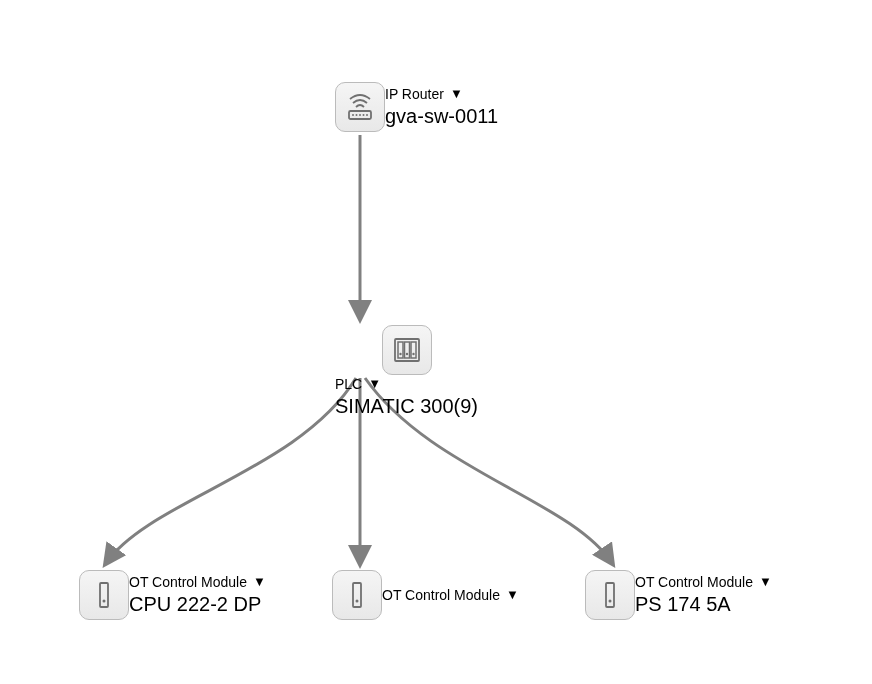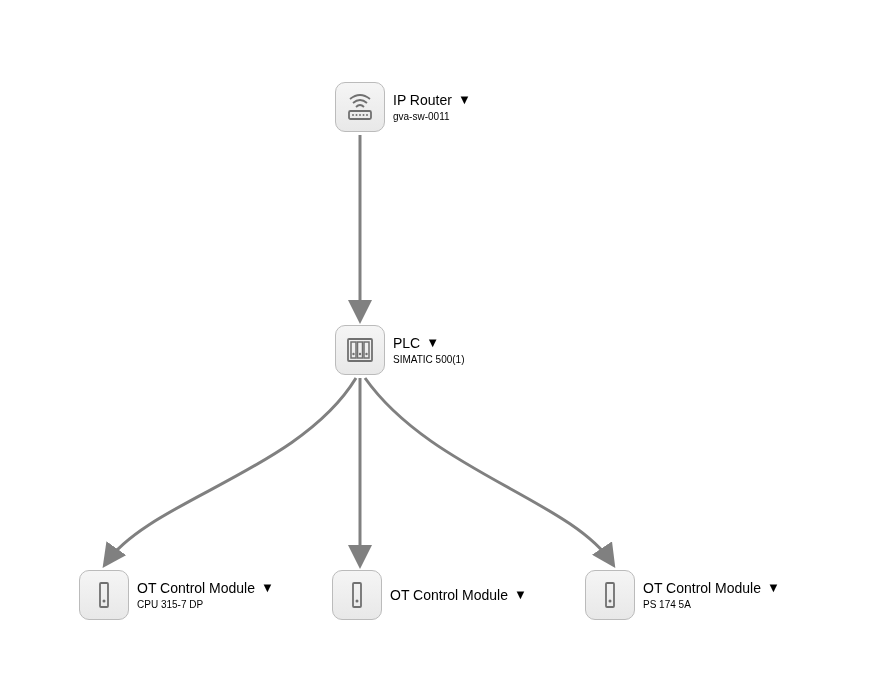--- a/index.html
+++ b/index.html
@@ -21,21 +21,20 @@
       top: 0;
       left: 0;
       width: 100%;
       height: 100%;
       pointer-events: none;
     }
     .node {
       position: absolute;
       display: flex;
       align-items: center;
-      gap: 8px;
       justify-content: center;
     }
     .node-icon {
       width: 50px;
       height: 50px;
       border-radius: 10px;
       background: linear-gradient(to bottom, #f5f5f5, #e8e8e8);
       border: 1px solid #bbbbbb;
       display: flex;
       align-items: center;
@@ -48,31 +47,31 @@
       line-height: 1.3;
     }
     .node-type-row {
       display: flex;
       align-items: center;
       gap: 6px;
       color: #000000;
       font-size: 14px;
     }
     .node-name {
-      font-size: 10px;
+      font-size: 20px;
       color: #000000;
     }
     .chevron {
       font-size: 13px;
       color: #000000;
       user-select: none;
     }
     
     .node-router { left: 335px; top: 82px; }
-    .node-plc { left: 335px; top: 325px; }
+    .node-plc { left: 335px; top: 325px; flex-direction: column; }
     .node-ot1 { left: 79px; top: 570px; }
     .node-ot2 { left: 332px; top: 570px; }
     .node-ot3 { left: 585px; top: 570px; }
   </style>
 </head>
 <body>
 
 <div class="diagram-canvas">
 
   <svg class="svg-edges" viewBox="0 0 872 684">
@@ -124,37 +123,37 @@
         <circle cx="11.5" cy="22" r="1.2" fill="#707070"></circle>
         <circle cx="18" cy="22" r="1.2" fill="#707070"></circle>
         <circle cx="24.5" cy="22" r="1.2" fill="#707070"></circle>
       </svg>
     </div>
     <div class="node-label">
       <div class="node-type-row">
         <span>PLC</span>
         <span class="chevron">▼</span>
       </div>
-      <div class="node-name">SIMATIC 500(1)</div>
+      <div class="node-name">SIMATIC 300(9)</div>
     </div>
   </div>
 
   <div class="node node-ot1">
     <div class="node-icon">
       <svg width="36" height="36" viewBox="0 0 36 36">
         <rect x="14" y="6" width="8" height="24" rx="1" stroke="#707070" stroke-width="1.8" fill="none"></rect>
         <circle cx="18" cy="24" r="1.5" fill="#707070"></circle>
       </svg>
     </div>
     <div class="node-label">
       <div class="node-type-row">
         <span>OT Control Module</span>
         <span class="chevron">▼</span>
       </div>
-      <div class="node-name">CPU 315-7 DP</div>
+      <div class="node-name">CPU 222-2 DP</div>
     </div>
   </div>
 
   <div class="node node-ot2">
     <div class="node-icon">
       <svg width="36" height="36" viewBox="0 0 36 36">
         <rect x="14" y="6" width="8" height="24" rx="1" stroke="#707070" stroke-width="1.8" fill="none"></rect>
         <circle cx="18" cy="24" r="1.5" fill="#707070"></circle>
       </svg>
     </div>

